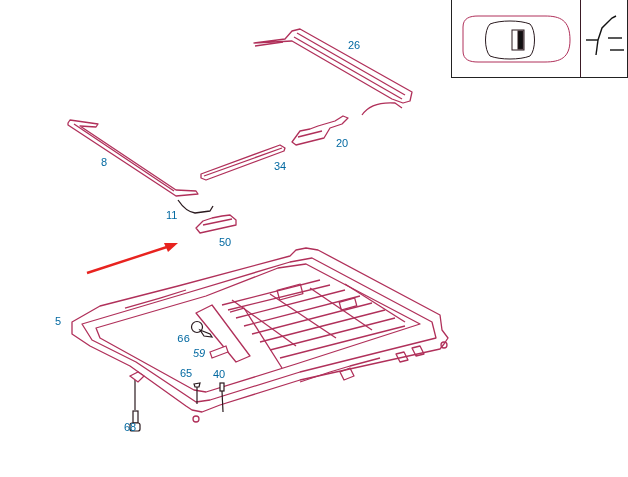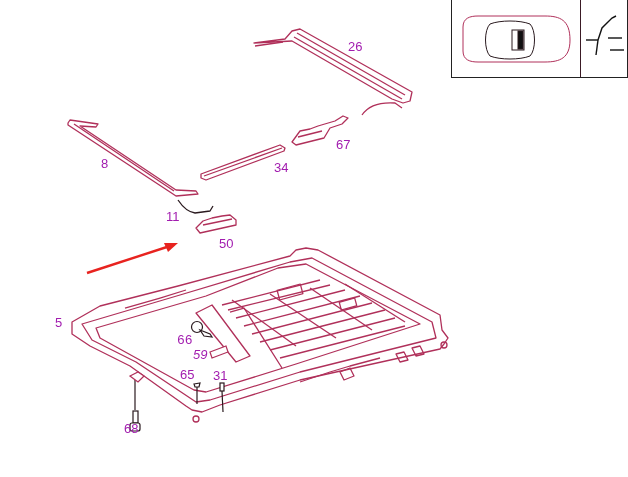--- a/index.html
+++ b/index.html
@@ -1,17 +1,17 @@
 <!DOCTYPE html>
 <html><head>
 <meta charset="utf-8">
 <style>
   html,body{margin:0;padding:0;background:#fff;}
   body{width:628px;height:477px;position:relative;overflow:hidden;font-family:"Liberation Sans",sans-serif;}
-  .lbl{position:absolute;font-size:13px;color:#a21caf;line-height:1;}
+  .lbl{position:absolute;font-size:11px;color:#0369a1;line-height:1;}
   svg{position:absolute;left:0;top:0;}
   .inset{position:absolute;left:451px;top:0;width:177px;height:78px;border:1px solid #222;border-top:none;box-sizing:border-box;}
   .inset-div{position:absolute;left:128px;top:0;width:1px;height:77px;background:#3a1a25;}
 </style>
 </head>
 <body>
 
 <svg width="628" height="477" viewBox="0 0 628 477">
   <g fill="none" stroke="#b0305a" stroke-width="1.3" stroke-linejoin="round">
 
@@ -121,21 +121,21 @@
   </g>
 </svg>
 
 <div class="inset">
   <div class="inset-div"></div>
 </div>
 
 <div class="lbl" style="left:348px;top:40px;">26</div>
 <div class="lbl" style="left:101px;top:157px;">8</div>
 <div class="lbl" style="left:274px;top:161px;">34</div>
-<div class="lbl" style="left:336px;top:138px;">67</div>
+<div class="lbl" style="left:336px;top:138px;">20</div>
 <div class="lbl" style="left:166px;top:210px;">11</div>
 <div class="lbl" style="left:184px;top:237px;margin-left:35px;">50</div>
 <div class="lbl" style="left:55px;top:316px;">5</div>
 <div class="lbl" style="left:177px;top:334px;font-family:Liberation Mono, monospace;">66</div>
 <div class="lbl" style="left:193px;top:348px;font-style:italic;">59</div>
 <div class="lbl" style="left:180px;top:368px;">65</div>
-<div class="lbl" style="left:213px;top:369px;">31</div>
+<div class="lbl" style="left:213px;top:369px;">40</div>
 <div class="lbl" style="left:110px;top:422px;margin-left:14px;">68</div>
 
 </body></html>

